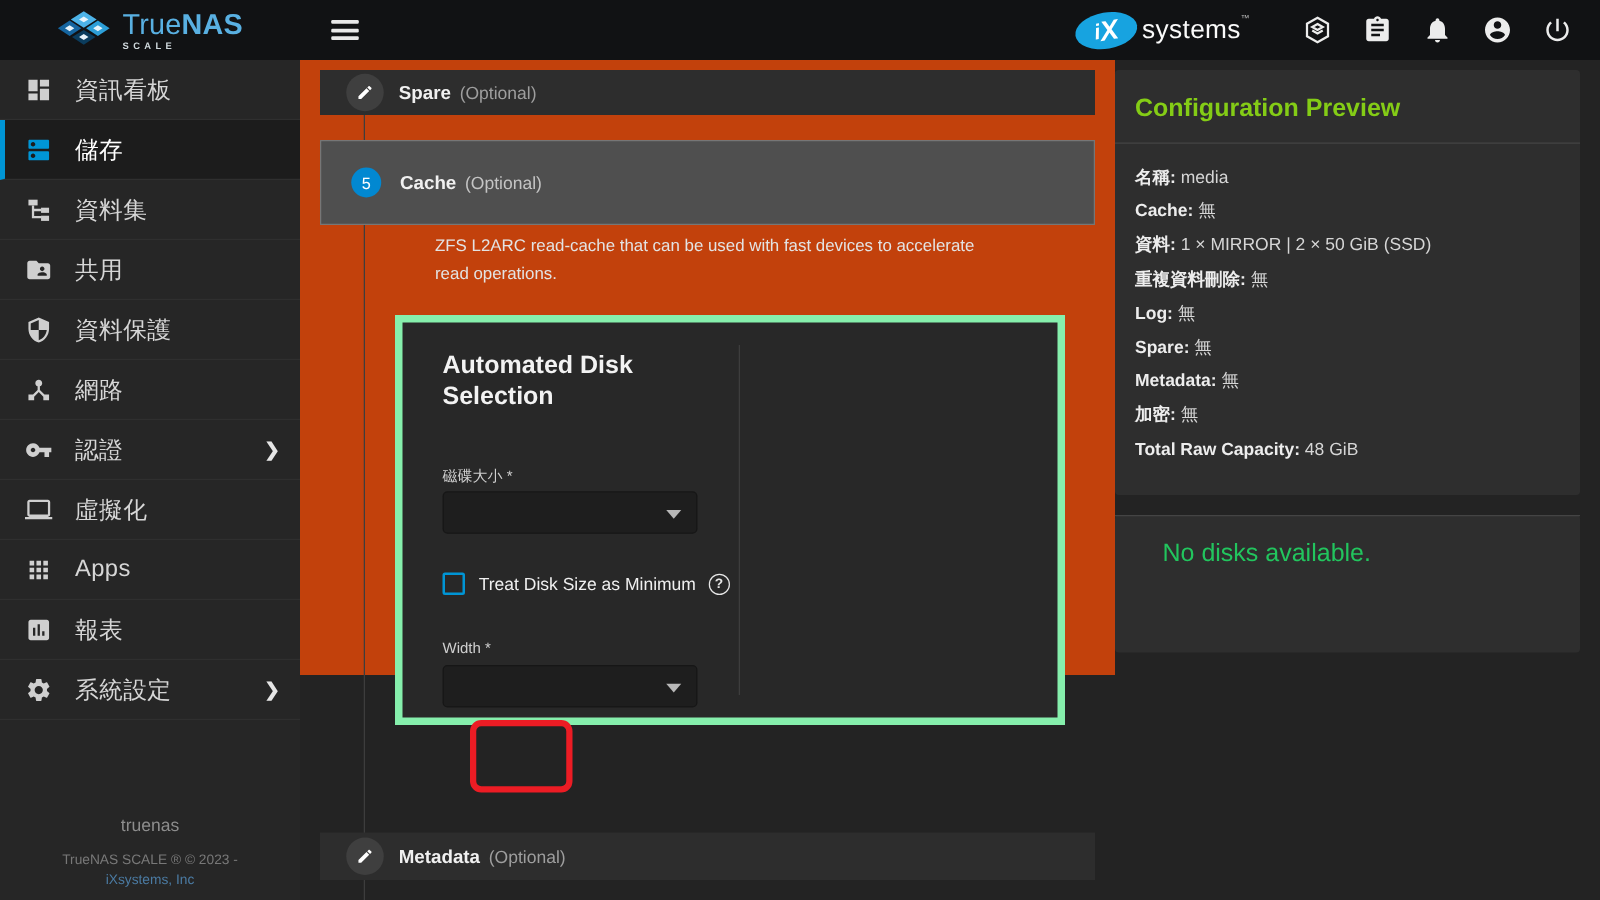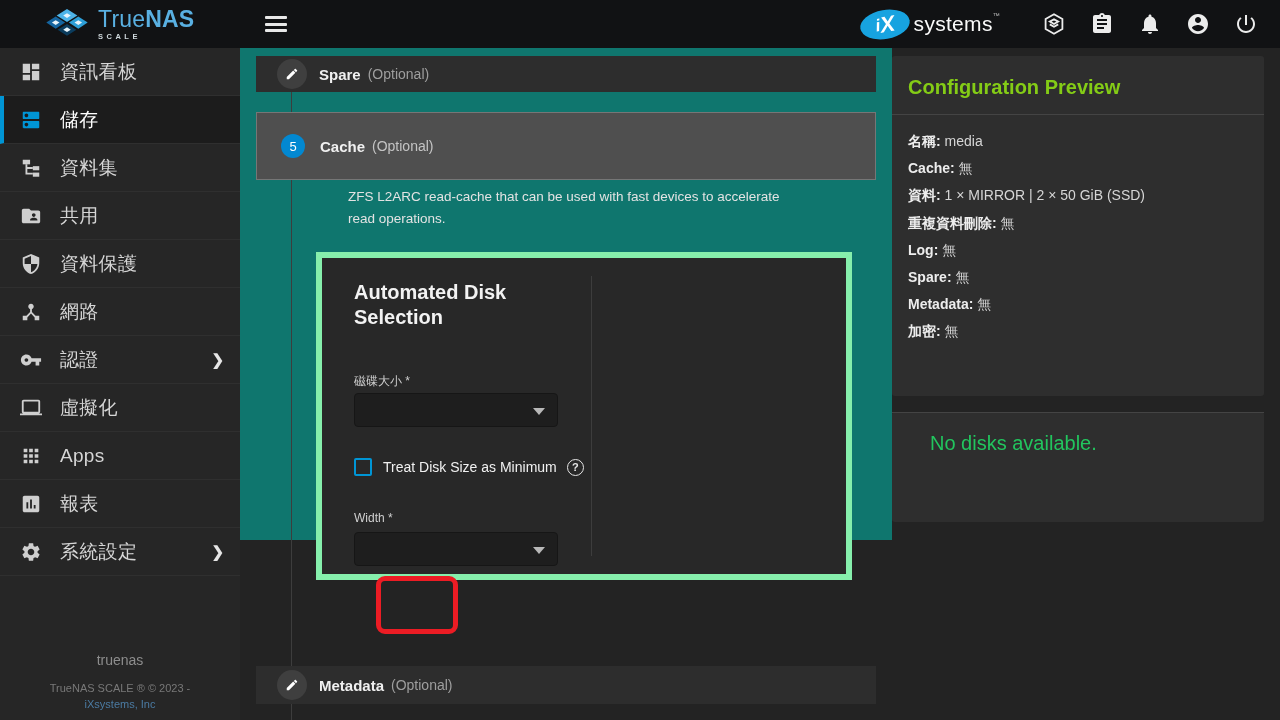--- a/index.html
+++ b/index.html
@@ -37,21 +37,21 @@
   .nav-item.active { background:#1c1c1c; border-left:4px solid #0095d5; padding-left:16px; }
   .nav-item.active .nav-icon { color:#0095d5; }
   .nav-item.active .nav-label { color:#ffffff; }
   .nav-chevron { margin-left:auto; font-size:15px; color:#e6e6e6; font-weight:700; }
   .side-footer { position:absolute; left:0; bottom:10px; width:240px; text-align:center; }
   .side-host { font-size:14px; color:#8d8d8d; margin-bottom:14px; }
   .side-copy { font-size:11px; color:#787878; margin-bottom:4px; }
   .side-company { font-size:11px; color:#4b7ba3; cursor:pointer; }
 
   
-  .main { position:absolute; left:240px; top:48px; width:652px; height:492px; background:#0f766e; }
+  .main { position:absolute; left:240px; top:48px; width:652px; height:492px; background:#c2410c; }
   .stepper-line { position:absolute; left:51px; top:8px; width:1px; height:664px; background:#3d3d3d; }
   .step-row { position:absolute; left:16px; width:620px; background:#2d2d2d; display:flex; align-items:center; cursor:pointer; }
   .step-row.spare { top:8px; height:36px; }
   .step-row.metadata { top:618px; height:38px; }
   .step-row.active-step { top:64px; height:68px; background:#4f4f4f; border:1px solid #767676; }
   .step-circle { width:30px; height:30px; border-radius:50%; background:#3f3f3f; color:#fff;
     display:flex; align-items:center; justify-content:center; margin:0 12px 0 21px; flex:none; }
   .step-circle svg { width:14px; height:14px; }
   .step-num { width:24px; height:24px; border-radius:50%; background:#0288d1; color:#fff; font-size:13px;
     display:flex; align-items:center; justify-content:center; margin:0 15px 0 24px; flex:none; }
@@ -327,20 +327,21 @@
   <div class="panel-divider"></div>
   <div class="panel-body">
     <div class="cfg-row"><span class="cfg-label">名稱:</span> <span>media</span></div>
     <div class="cfg-row"><span class="cfg-label">Cache:</span> <span>無</span></div>
     <div class="cfg-row"><span class="cfg-label">資料:</span> <span>1 × MIRROR | 2 × 50 GiB (SSD)</span></div>
     <div class="cfg-row"><span class="cfg-label">重複資料刪除:</span> <span>無</span></div>
     <div class="cfg-row"><span class="cfg-label">Log:</span> <span>無</span></div>
     <div class="cfg-row"><span class="cfg-label">Spare:</span> <span>無</span></div>
     <div class="cfg-row"><span class="cfg-label">Metadata:</span> <span>無</span></div>
     <div class="cfg-row"><span class="cfg-label">加密:</span> <span>無</span></div>
+    <div class="cfg-row"><span class="cfg-label">Total Raw Capacity:</span> <span>48 GiB</span></div>
   </div>
 </div>
 
 <div class="panel panel-unassigned">
   <div class="panel-divider"></div>
   <div class="panel-body">
       <div class="empty-text">No disks available.</div>
     </div>
 </div>
 

